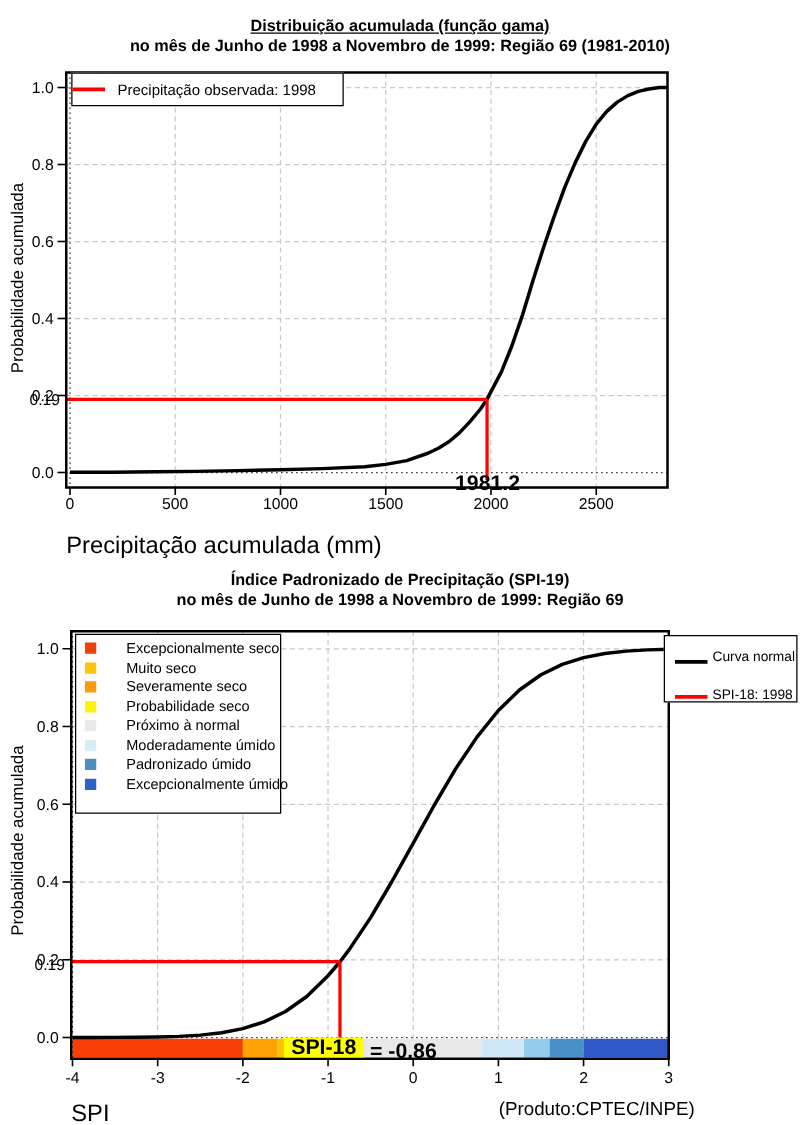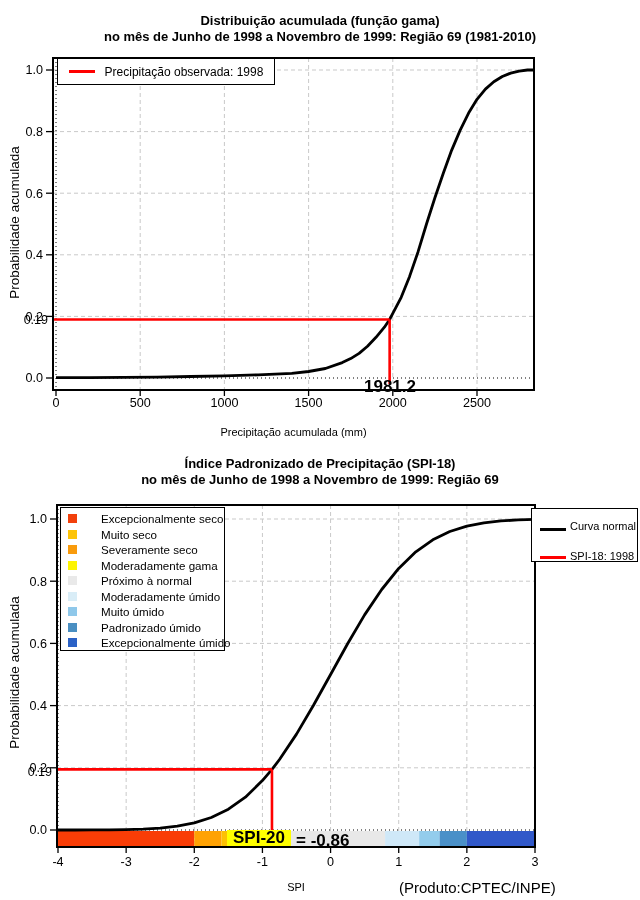--- a/index.html
+++ b/index.html
@@ -2,31 +2,31 @@
 <html><head>
 <meta charset="utf-8">
 <style>
   html,body{margin:0;padding:0;background:#ffffff;}
   body{width:640px;height:900px;position:relative;font-family:"Liberation Sans",sans-serif;color:#000;}
   .chart{position:absolute;left:0;width:640px;height:450px;}
   #chartTop{top:0;}
   #chartBottom{top:450px;}
   .chart svg{position:absolute;left:0;top:0;}
   .title{position:absolute;left:25px;width:590px;text-align:center;font-weight:bold;font-size:13px;white-space:nowrap;}
-  #chartTop .t1{top:13px;}
+  #chartTop .t1{top:13px;text-decoration:underline;}
   #chartTop .t2{top:29px;}
   #chartBottom .t1{top:6px;}
   #chartBottom .t2{top:22px;}
   .ylab{position:absolute;left:-136px;top:215px;width:300px;text-align:center;font-size:13.5px;transform:rotate(-90deg);}
-  .xlab{position:absolute;text-align:center;font-size:11px;}
+  .xlab{position:absolute;font-size:19px;}
   #chartTop .xlab{left:53px;width:481px;top:426px;}
   #chartBottom .xlab{left:57px;width:478px;top:431px;}
   
   .legend-box{position:absolute;background:#fff;border:1.6px solid #000;box-sizing:border-box;}
-  #c1Legend{left:57px;top:58px;width:218px;height:27px;display:flex;align-items:center;gap:10px;justify-content:center;}
+  #c1Legend{left:57px;top:58px;width:218px;height:27px;display:flex;align-items:center;gap:10px;}
   .line-swatch{width:26px;height:3px;background:#f00;flex:0 0 auto;}
   #c1Legend .lg-label{font-size:12px;white-space:nowrap;}
   
   #c2CatLegend{left:60px;top:57px;width:165px;height:144px;padding-top:3px;}
   .cat-item{display:flex;align-items:center;height:15.5px;padding-left:7px;gap:24px;}
   .cat-swatch{width:9px;height:9px;flex:0 0 auto;}
   .cat-label{font-size:11.6px;white-space:nowrap;}
   
   #c2SerLegend{left:531px;top:58px;width:107px;height:54px;}
   #c2SerLegend .sw{position:absolute;width:26px;height:2.6px;left:8px;}
@@ -97,21 +97,21 @@
   <div class="legend-box" id="c1Legend">
     <span class="line-swatch"></span>
     <span class="lg-label">Precipitação observada: 1998</span>
   </div>
   <div class="ann-bold" id="c1AnnX">1981.2</div>
   <div class="ann-bold" id="c1AnnY">0.19</div>
   <div class="xlab">Precipitação acumulada (mm)</div>
 </div>
 
 <div class="chart" id="chartBottom">
-  <div class="title t1">Índice Padronizado de Precipitação (SPI-18)</div>
+  <div class="title t1">Índice Padronizado de Precipitação (SPI-19)</div>
   <div class="title t2">no mês de Junho de 1998 a Novembro de 1999: Região 69</div>
   <div class="ylab">Probabilidade acumulada</div>
   <svg id="svg2" width="640" height="450">
       <line x1="57" y1="317.8" x2="535" y2="317.8" stroke="#c9c9c9" stroke-width="1" stroke-dasharray="4 3"></line>
       <line x1="57" y1="255.6" x2="535" y2="255.6" stroke="#c9c9c9" stroke-width="1" stroke-dasharray="4 3"></line>
       <line x1="57" y1="193.4" x2="535" y2="193.4" stroke="#c9c9c9" stroke-width="1" stroke-dasharray="4 3"></line>
       <line x1="57" y1="131.2" x2="535" y2="131.2" stroke="#c9c9c9" stroke-width="1" stroke-dasharray="4 3"></line>
       <line x1="57" y1="69" x2="535" y2="69" stroke="#c9c9c9" stroke-width="1" stroke-dasharray="4 3"></line>
       <line x1="126.143" y1="55" x2="126.143" y2="397" stroke="#c9c9c9" stroke-width="1" stroke-dasharray="4 3"></line>
       <line x1="194.286" y1="55" x2="194.286" y2="397" stroke="#c9c9c9" stroke-width="1" stroke-dasharray="4 3"></line>
@@ -171,47 +171,43 @@
       <div class="cat-item">
         <span class="cat-swatch" style="background: rgb(253, 196, 9);"></span>
         <span class="cat-label">Muito seco</span>
       </div>
       <div class="cat-item">
         <span class="cat-swatch" style="background: rgb(249, 155, 12);"></span>
         <span class="cat-label">Severamente seco</span>
       </div>
       <div class="cat-item">
         <span class="cat-swatch" style="background: rgb(253, 244, 3);"></span>
-        <span class="cat-label">Moderadamente gama</span>
+        <span class="cat-label">Probabilidade seco</span>
       </div>
       <div class="cat-item">
         <span class="cat-swatch" style="background: rgb(233, 233, 233);"></span>
         <span class="cat-label">Próximo à normal</span>
       </div>
       <div class="cat-item">
         <span class="cat-swatch" style="background: rgb(217, 237, 247);"></span>
         <span class="cat-label">Moderadamente úmido</span>
-      </div>
-      <div class="cat-item">
-        <span class="cat-swatch" style="background: rgb(143, 200, 234);"></span>
-        <span class="cat-label">Muito úmido</span>
       </div>
       <div class="cat-item">
         <span class="cat-swatch" style="background: rgb(74, 143, 194);"></span>
         <span class="cat-label">Padronizado úmido</span>
       </div>
       <div class="cat-item">
         <span class="cat-swatch" style="background: rgb(43, 98, 198);"></span>
         <span class="cat-label">Excepcionalmente úmido</span>
       </div>
     </div>
   <div class="legend-box" id="c2SerLegend">
     <span class="sw sw-black"></span>
     <div class="lg-txt lg-curva">Curva normal</div>
     <span class="sw sw-red"></span>
     <div class="lg-txt lg-spi">SPI-18: 1998</div>
   </div>
-  <div class="ann-bold" id="c2SpiLabel">SPI-20</div>
+  <div class="ann-bold" id="c2SpiLabel">SPI-18</div>
   <div class="ann-bold" id="c2SpiValue">= -0.86</div>
   <div class="ann-bold" id="c2AnnY">0.19</div>
   <div class="xlab">SPI</div>
   <div id="c2Credit">(Produto:CPTEC/INPE)</div>
 </div>
 
 </body></html>

